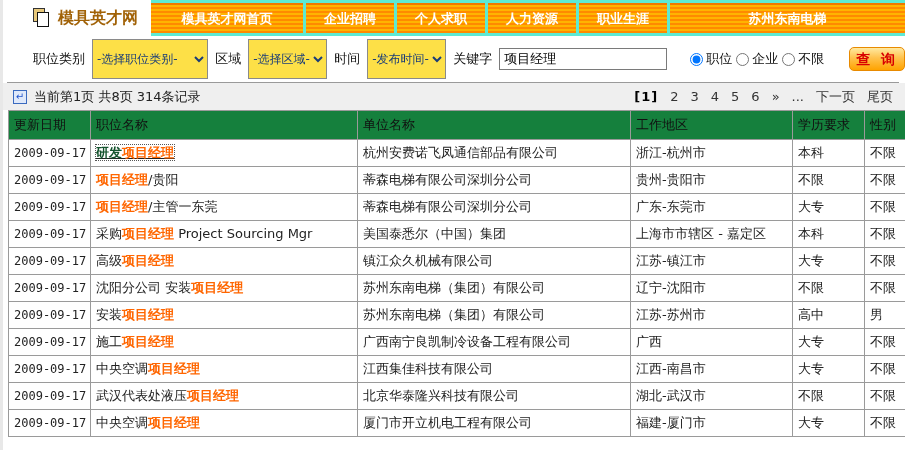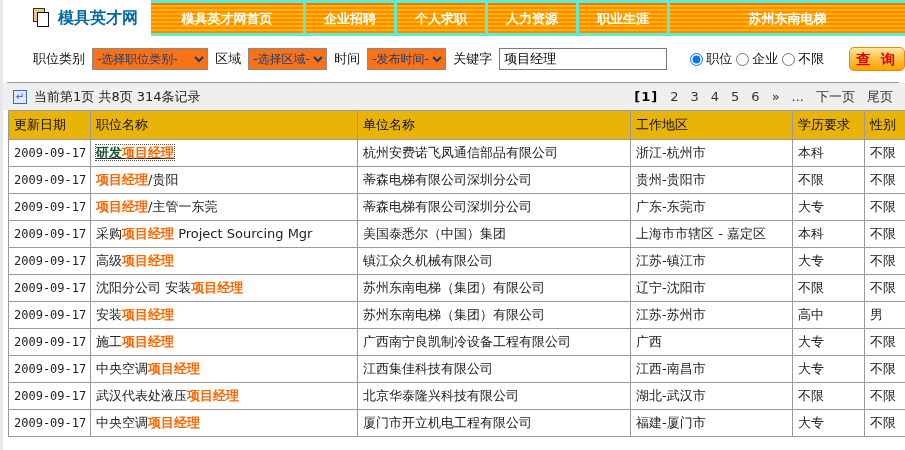--- a/index.html
+++ b/index.html
@@ -16,38 +16,38 @@
   .logo { width:148px; flex:0 0 148px; display:flex; align-items:center; padding-left:30px; }
   .doc-icon { position:relative; width:18px; height:20px; margin-right:7px; flex:0 0 18px; }
   .doc-icon .sheet-back {
     position:absolute; left:0; top:0; width:12px; height:14px;
     background:#e8c87a; border:1px solid #333;
   }
   .doc-icon .sheet-front {
     position:absolute; left:4px; top:4px; width:12px; height:15px;
     background:#fff; border:1px solid #111;
   }
-  .logo-text { color:#0369a1; font-weight:bold; font-size:16px; white-space:nowrap; }
+  .logo-text { color:#a16207; font-weight:bold; font-size:16px; white-space:nowrap; }
   .tabs { flex:1; display:flex; gap:3px; padding:3px 0; background:#5eead4; }
   .tab {
     flex:0 0 88px; display:flex; align-items:center; justify-content:center;
     color:#fff; font-weight:bold; font-size:13px; cursor:pointer; white-space:nowrap;
     background:repeating-linear-gradient(180deg,#ffb400 0px,#ffb400 2px,#ff8a00 2px,#ff8a00 4px);
     border-top:2px solid #f07800;
   }
   .tab:first-child { flex:0 0 152px; }
   .tab:last-child  { flex:1 1 auto; }
 
   
   .searchbar {
     height:46px; display:flex; align-items:center;
     padding-left:30px; gap:7px; font-size:13px; color:#111; white-space:nowrap;
   }
   .searchbar select {
-    height:22px; border:1px solid #8a8a8a; background:#f97316;
+    height:40px; border:1px solid #8a8a8a; background:#fde047;
     color:#1a3c78; font-size:12px; font-family:"DejaVu Sans",sans-serif;
   }
   .sel-category { width:168px; }
   .sel-region   { width:92px; }
   .sel-time     { width:86px; }
   .keyword-input {
     width:168px; height:22px; border:1px solid #7a7a7a; padding:1px 4px;
     font-size:13px; font-family:"DejaVu Sans",sans-serif; color:#000;
   }
   .radio-group { display:flex; align-items:flex-start; gap:4px; margin-left:16px; }
@@ -79,21 +79,21 @@
 
   
   table.jobs {
     border-collapse:collapse; table-layout:fixed;
     width:897px; margin-left:5px; font-size:13px;
   }
   table.jobs th, table.jobs td {
     border:1px solid #9a9a9a; padding:0 5px; overflow:hidden; white-space:nowrap;
   }
   table.jobs th {
-    background:#eab308; font-weight:normal; text-align:left; height:29px; color:#111;
+    background:#15803d; font-weight:normal; text-align:left; height:29px; color:#111;
   }
   table.jobs td { height:27px; color:#222; background:#fff; }
   td.date-cell { font-family:"DejaVu Sans Mono", monospace; font-size:12px; }
   .job-link { text-decoration:none; color:#222; cursor:pointer; }
   .job-link .kw { color:#ff6600; font-weight:bold; }
   .job-link.active { text-decoration:underline; outline:1px dotted #555; }
   .job-link.active .pre { color:#14532d; font-weight:bold; }
 </style>
 </head>
 <body>

